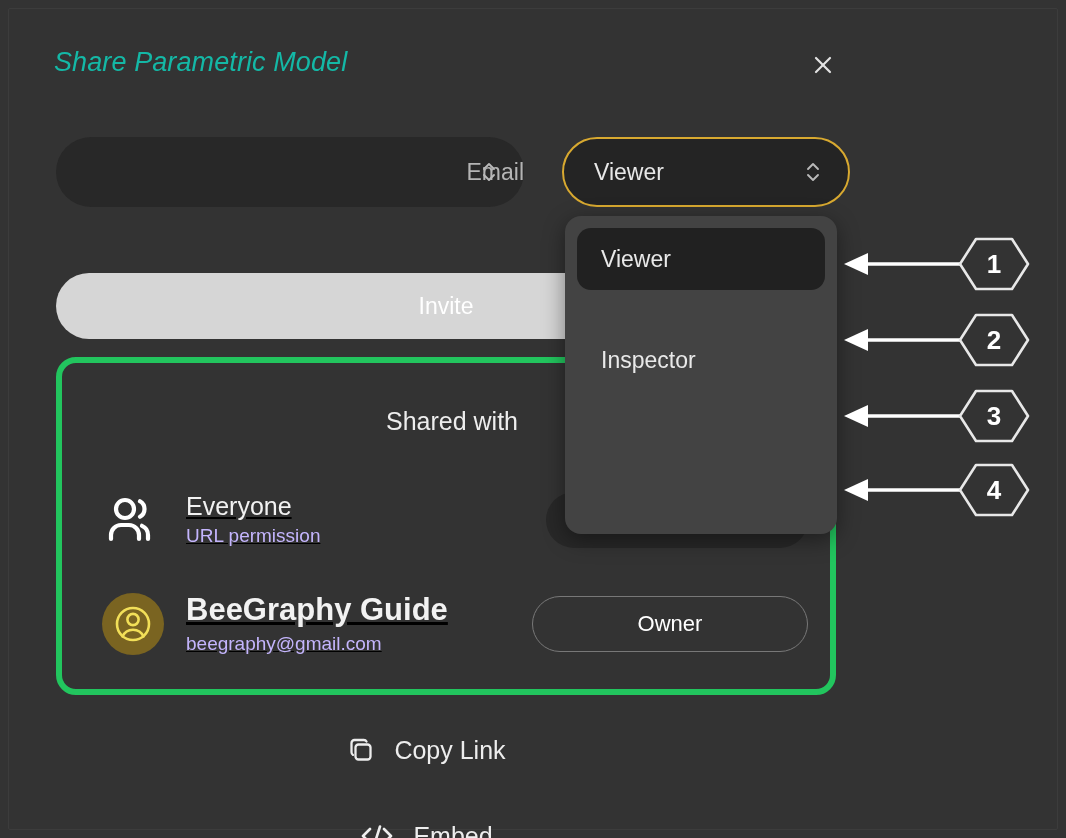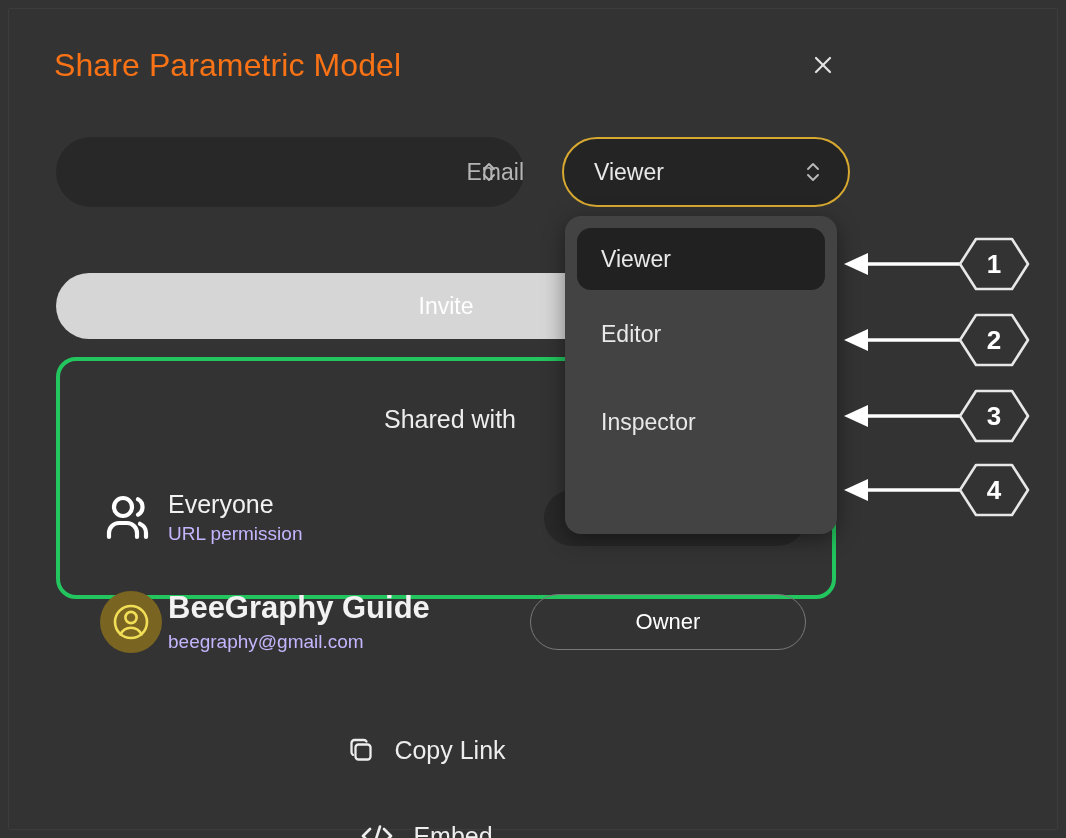--- a/index.html
+++ b/index.html
@@ -40,24 +40,25 @@
 
   
   .dialog-header {
     position: absolute;
     left: 0; top: 0;
     width: 832px; height: 106px;
   }
   .dialog-title {
     position: absolute;
     left: 44px; top: 38px;
-    font-size: 32px;
-    color: #f97316;
+    font-size: 27px;
+    color: #14b8a6;
     letter-spacing: 0.1px;
     white-space: nowrap;
+    font-style: italic;
   }
   .close-btn {
     position: absolute;
     left: 795px; top: 38px;
     width: 36px; height: 36px;
     display: flex; align-items: center; justify-content: center;
     color: #e3e3e3;
     cursor: pointer;
   }
   .close-btn svg { display: block; }
@@ -122,22 +123,22 @@
   }
   .invite-label {
     font-size: 23px;
     color: #ffffff;
   }
 
   
   .shared-card {
     position: absolute;
     left: 46px; top: 348px;
-    width: 780px; height: 242px;
-    border: 4px solid #22c55e;
+    width: 780px; height: 338px;
+    border: 6px solid #22c55e;
     border-radius: 20px;
   }
   .shared-title {
     position: absolute;
     left: 0; top: 44px;
     width: 780px;
     text-align: center;
     font-size: 25px;
     color: #ededed;
   }
@@ -165,22 +166,24 @@
     width: 62px; height: 62px;
     border-radius: 50%;
     background: #7a6421;
     display: flex;
     align-items: center;
     justify-content: center;
     color: #f2df58;
   }
 
   .row-text {
+    margin-left: 16px;
     flex: 1 1 auto;
     min-width: 0;
+    text-decoration: underline;
   }
   .row-name {
     font-size: 25px;
     color: #f2f2f2;
     line-height: 1.22;
   }
   .row-name.bold { font-weight: bold; font-size: 31px; }
   .row-sub {
     font-size: 19px;
     color: #c4b5fd;
@@ -399,23 +402,20 @@
       </div>
     </div>
 
   </div>
 
   <div class="dropdown-menu">
     <div class="dropdown-item selected">
       <span>Viewer</span>
     </div>
     <div class="dd-space"></div>
-    <div class="dropdown-item">
-      <span>Editor</span>
-    </div>
     <div class="dd-space"></div>
     <div class="dd-space"></div>
     <div class="dropdown-item">
       <span>Inspector</span>
     </div>
   </div>
 
   <div class="callouts">
 
     <div class="callout" style="left:842px; top:237px;">

